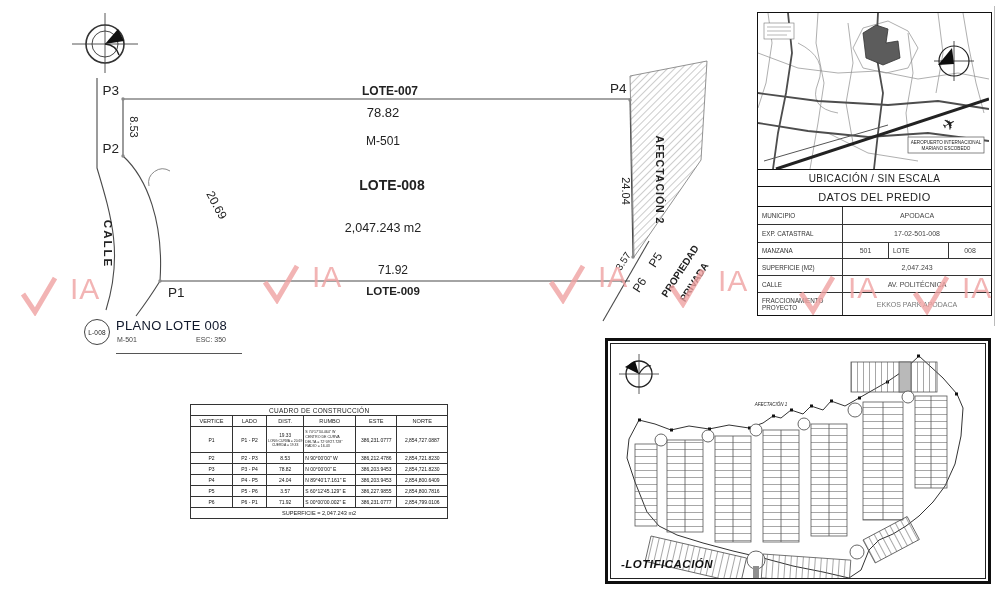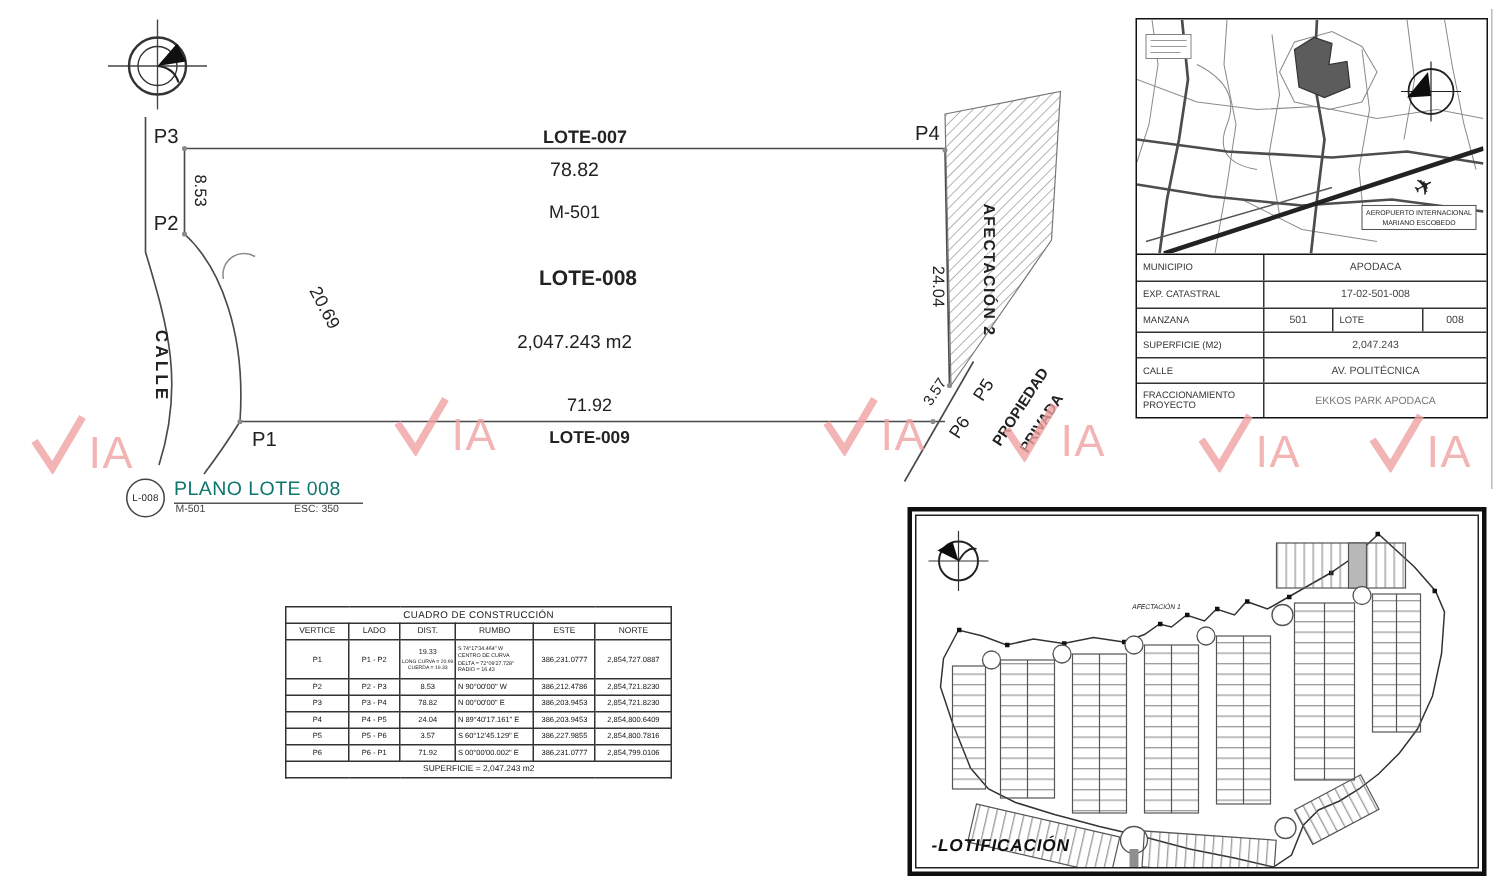--- a/index.html
+++ b/index.html
@@ -3,22 +3,22 @@
 <meta charset="utf-8">
 <style>
   html,body{margin:0;padding:0;background:#ffffff;}
   body{font-family:"Liberation Sans","DejaVu Sans",sans-serif;color:#222;}
   #sheet{position:relative;width:999px;height:596px;background:#fff;overflow:hidden;}
   .abs{position:absolute;}
   svg text{fill:#222;}
   
   #tb-circle{left:84px;top:319px;width:24px;height:24px;border:1.2px solid #444;border-radius:50%;
     font-size:6.5px;display:flex;align-items:center;justify-content:center;letter-spacing:.2px;}
-  #tb-title{left:116px;top:318px;width:126px;font-size:13px;letter-spacing:.3px;color:#0f766e;
-    border-bottom:1.4px solid #555;padding-bottom:2px;}
+  #tb-title{left:116px;top:318px;width:126px;font-size:13px;letter-spacing:.3px;color:#0f172a;
+    border-bottom:1.4px solid #555;padding-bottom:20px;}
   #tb-m{left:117px;top:336px;font-size:7px;color:#444;}
   #tb-esc{left:196px;top:336px;font-size:7px;color:#444;}
   
   #ctable{left:190px;top:404px;border-collapse:collapse;table-layout:fixed;background:#fff;}
   #ctable td,#ctable th{border:1px solid #333;padding:0 1px;text-align:center;vertical-align:middle;
     font-weight:normal;overflow:hidden;white-space:nowrap;}
   #ctable .t-title{font-size:6.5px;height:10px;letter-spacing:.3px;}
   #ctable .t-head{font-size:5.6px;height:10px;}
   #ctable .cell{font-size:5px;height:10px;color:#111;}
   #ctable .sub{font-size:3.4px;line-height:4px;color:#222;}
@@ -36,21 +36,21 @@
   .drow:last-child{border-bottom:none;}
   .dlabel{width:85px;border-right:1px solid #333;font-size:6.3px;color:#333;display:flex;align-items:center;
     padding:0 4px;box-sizing:border-box;line-height:7px;}
   .dval{flex:1;font-size:7px;color:#444;display:flex;align-items:center;justify-content:center;text-align:center;}
   .dcell-sm{border-right:1px solid #333;display:flex;align-items:center;justify-content:center;font-size:7px;color:#444;}
   
   #lotpanel{left:605px;top:338px;width:386px;height:246px;border:3px solid #0f0f0f;background:#fff;box-sizing:border-box;}
   #lotinner{position:absolute;left:2px;top:2px;right:2px;bottom:2px;border:1px solid #222;overflow:hidden;font-style:italic;}
   #lotcaption{left:10px;bottom:8px;font-size:11.5px;font-weight:bold;letter-spacing:.5px;color:#111;}
   
-  .wm{display:flex;align-items:flex-end;gap:1px;opacity:.8;pointer-events:none;z-index:50;}
+  .wm{display:flex;align-items:flex-start;gap:12px;opacity:.8;pointer-events:none;z-index:50;}
   .wm span{font-size:30px;line-height:26px;color:#f0a2a2;letter-spacing:1px;}
   
   #edge-right{left:994px;top:6px;width:1px;height:320px;background:#bbb;}
 </style>
 </head>
 <body>
 
 <div id="sheet">
 
   <svg class="abs" style="left:0;top:0" width="760" height="400" viewBox="0 0 760 400">
@@ -246,20 +246,22 @@
         <line x1="9" y1="18" x2="33" y2="18" stroke="#999" stroke-width="0.7"></line>
         <line x1="9" y1="22" x2="29" y2="22" stroke="#999" stroke-width="0.7"></line>
         <g>
           <text x="185" y="120" font-size="16" transform="rotate(-28 185 114)" fill="#111">✈</text>
         </g>
         <rect x="150" y="124" width="76" height="16" fill="#fff" stroke="#555" stroke-width="0.7"></rect>
         <text x="188" y="130.5" text-anchor="middle" font-size="4.6" fill="#222">AEROPUERTO INTERNACIONAL</text>
         <text x="188" y="137" text-anchor="middle" font-size="4.6" fill="#222">MARIANO ESCOBEDO</text>
       </svg>
     </div>
+    <div class="caption-row">UBICACIÓN / SIN ESCALA</div>
+    <div class="datos-title">DATOS DEL PREDIO</div>
 
     <div class="drow" style="height:17px">
       <div class="dlabel">MUNICIPIO</div>
       <div class="dval">APODACA</div>
     </div>
     <div class="drow" style="height:17px">
       <div class="dlabel">EXP. CATASTRAL</div>
       <div class="dval">17-02-501-008</div>
     </div>
     <div class="drow" style="height:15px">

